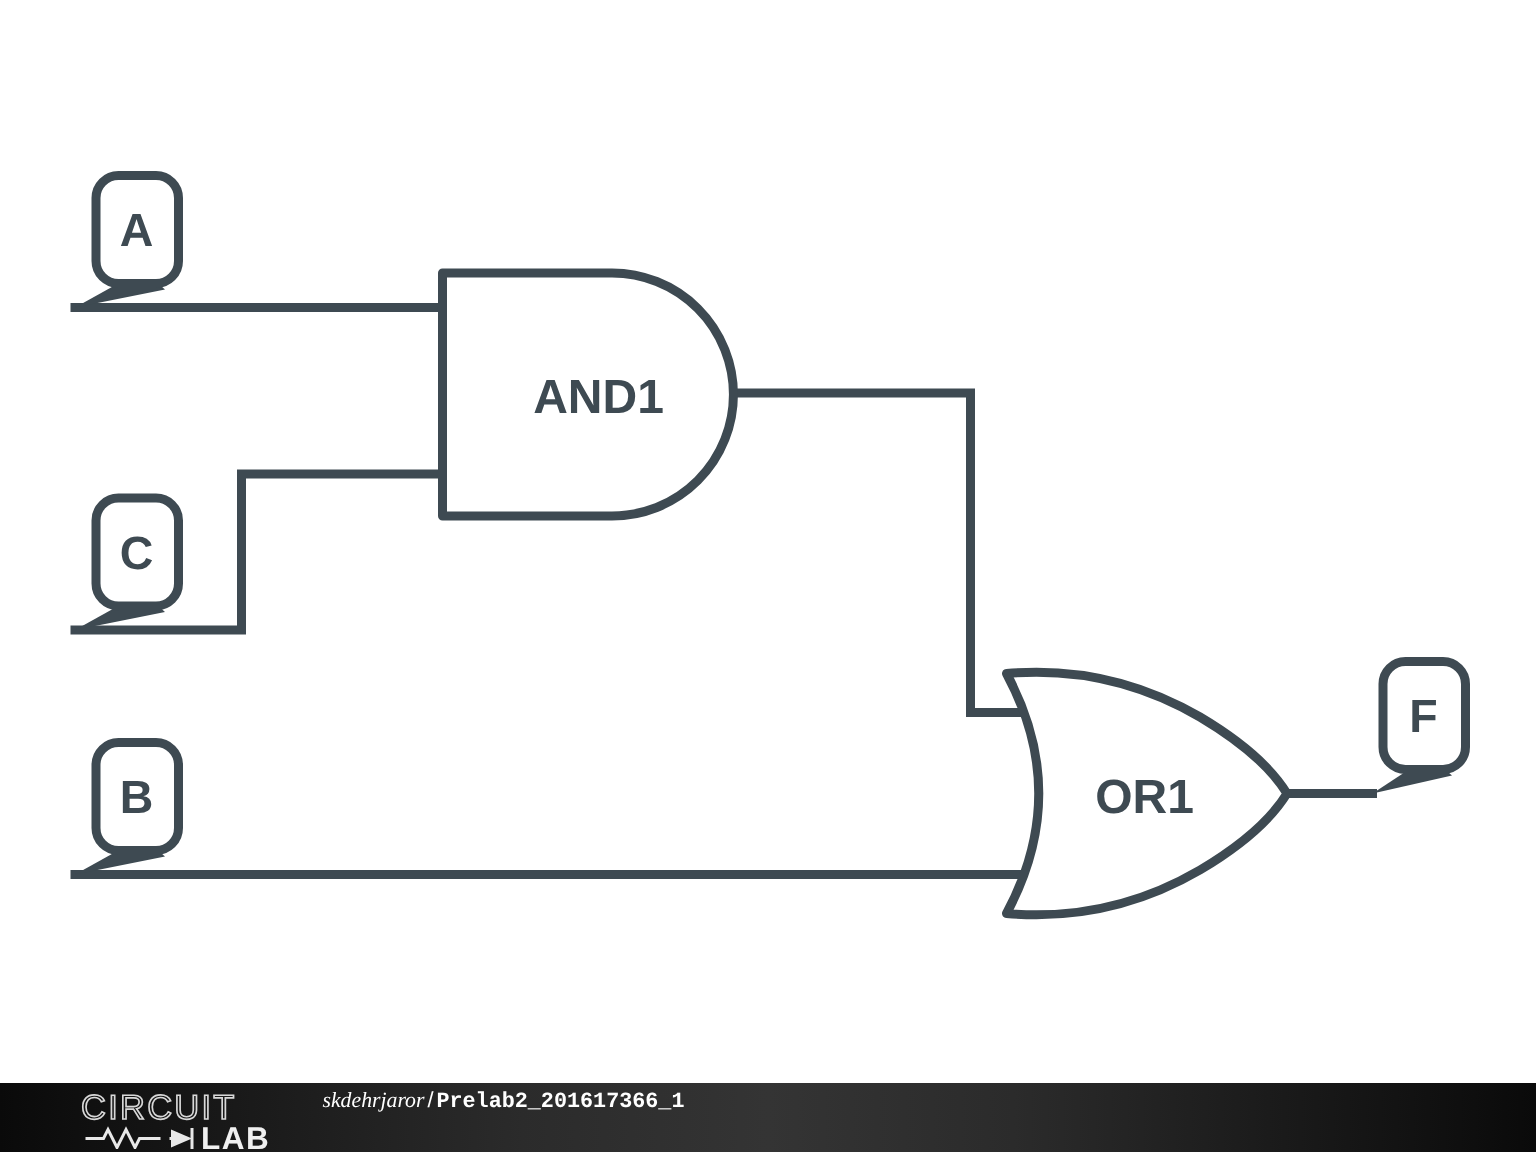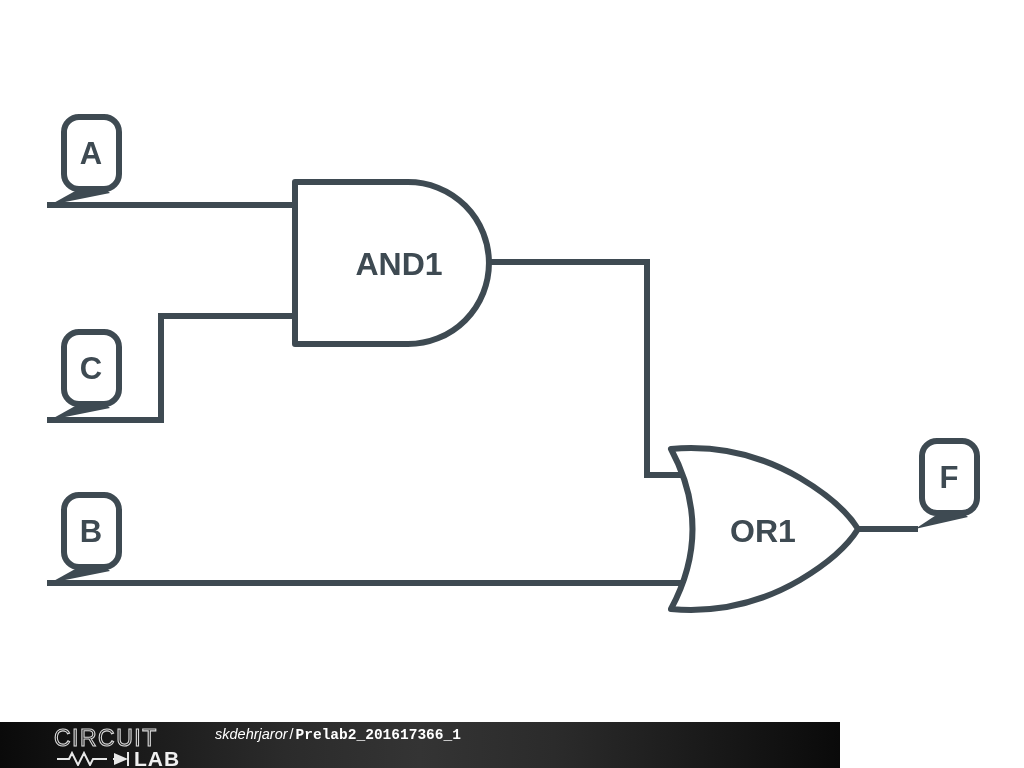--- a/index.html
+++ b/index.html
@@ -43,21 +43,21 @@
     font-size: 31px;
     font-weight: bold;
     fill: #3E4A52;
   }
 
   
   #footer-bar {
     position: absolute;
     left: 0;
     top: 722px;
-    width: 840px;
+    width: 1024px;
     height: 46px;
     background: linear-gradient(to right,
         #0a0a0a 0%,
         #101010 6%,
         #2b2b2b 34%,
         #343434 50%,
         #2b2b2b 66%,
         #101010 94%,
         #0a0a0a 100%);
     overflow: hidden;
@@ -77,20 +77,21 @@
     line-height: 1.0;
   }
   #footer-line1 {
     font-size: 14.5px;
     white-space: nowrap;
     padding-top: 2px;
   }
   #footer-user {
     font-style: italic;
     font-weight: normal;
+    font-family: Liberation Serif, serif;
   }
   #footer-sep {
     font-style: normal;
     font-weight: normal;
     padding: 0 2px;
   }
   #footer-project {
     font-weight: bold;
     font-family: Liberation Mono, monospace;
   }

